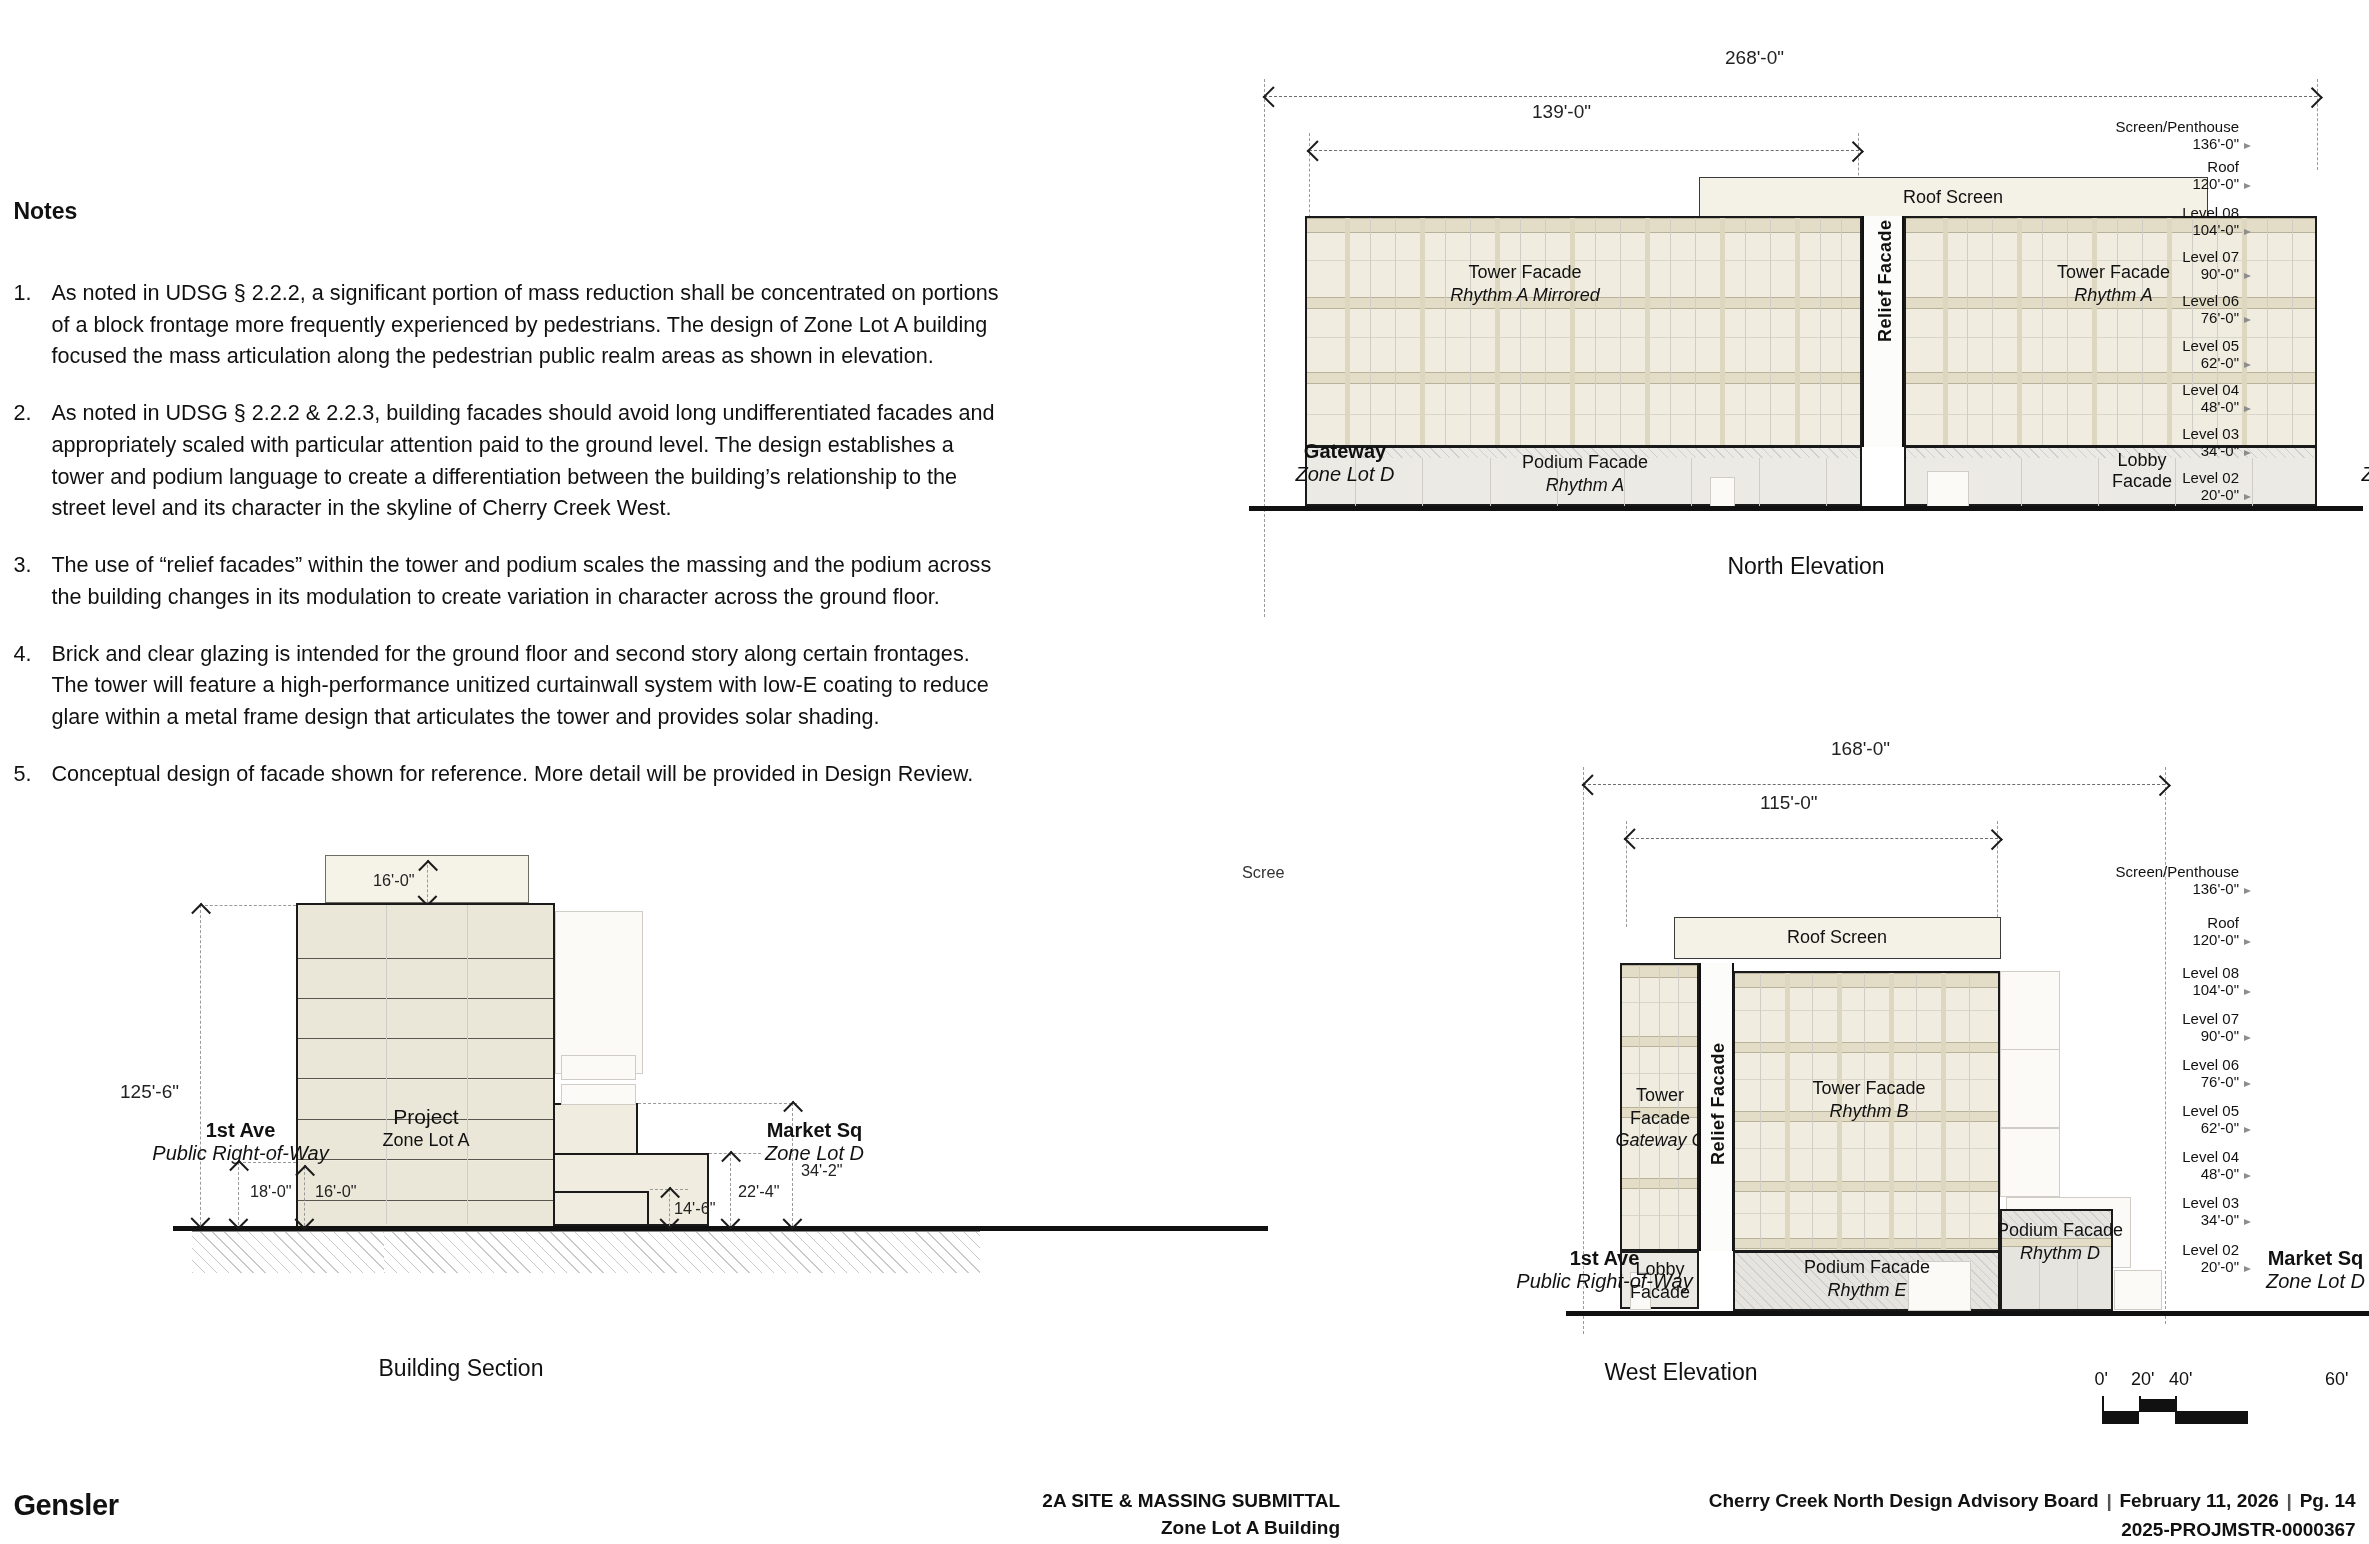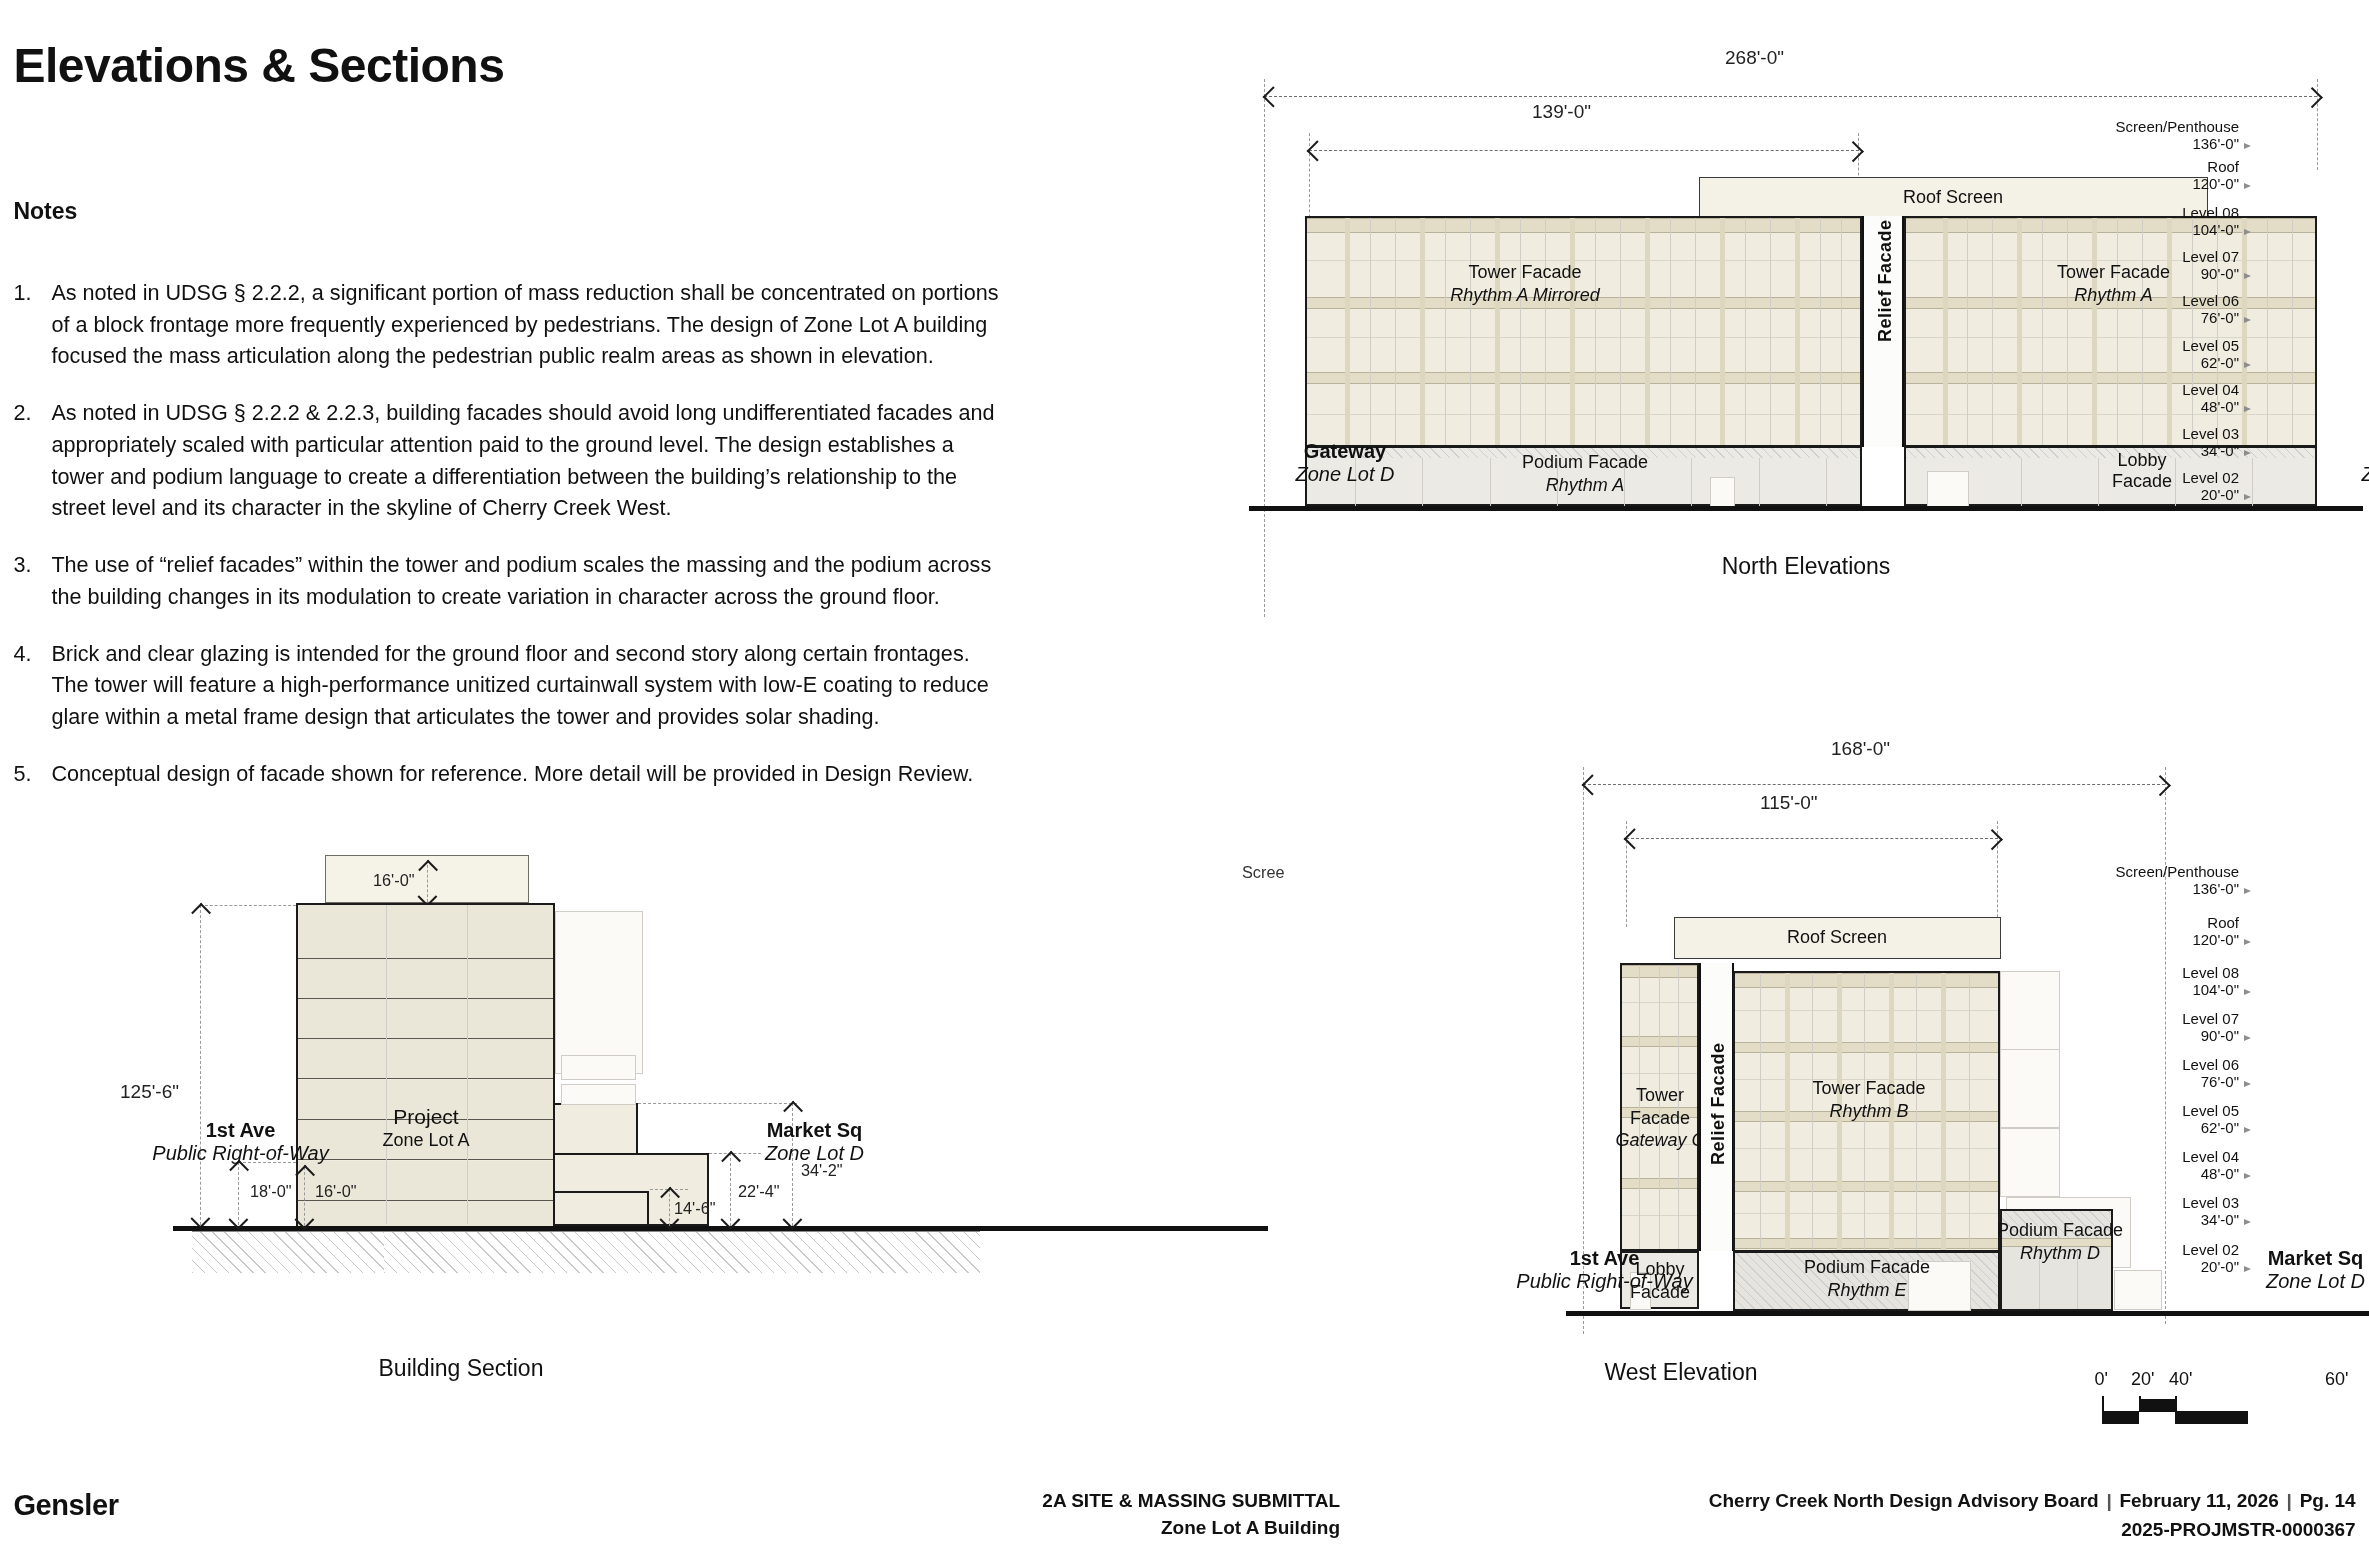--- a/index.html
+++ b/index.html
@@ -118,21 +118,20 @@
   .footer-right .l2 { font-size: 19px; margin-top: 6.7px; }
   .sep { padding: 0 7.7px; color: #555; }
 
   .clip-text { position: absolute; font-size: 16.3px; color: #333; }
 </style>
 </head>
 <body>
 
 <div class="sheet">
 
-  <div class="page-title">Elevations &amp; Sections</div>
   <div class="notes-heading">Notes</div>
 
   <div class="notes-list">
     <div class="note">
       <div class="note-num">1.</div>
       <div class="note-text">As noted in UDSG § 2.2.2, a significant portion of mass reduction shall be concentrated on portions of a block frontage more frequently experienced by pedestrians. The design of Zone Lot A building focused the mass articulation along the pedestrian public realm areas as shown in elevation.</div>
     </div>
     <div class="note">
       <div class="note-num">2.</div>
       <div class="note-text">As noted in UDSG § 2.2.2 &amp; 2.2.3, building facades should avoid long undifferentiated facades and appropriately scaled with particular attention paid to the ground level. The design establishes a tower and podium language to create a differentiation between the building’s relationship to the street level and its character in the skyline of Cherry Creek West.</div>
@@ -263,21 +262,21 @@
 
     <div class="site-name" style="left:0px; top:382px; width:192px;">
       <b>Gateway</b>
       <i>Zone Lot D</i>
     </div>
     <div class="site-name" style="left:1080px; top:382px; width:163px;">
       <b>Road H</b>
       <i>Zone Lot E</i>
     </div>
 
-    <div class="caption" style="left:365px; top:495px; width:384px;">North Elevations</div>
+    <div class="caption" style="left:365px; top:495px; width:384px;">North Elevation</div>
   </div>
 
   <div class="dwg" style="left:2200px; top:58px;">
     <div class="lvl" style="left:-115px; top:60px; width:154px;">
       <div class="ln1">Screen/Penthouse</div>
       <div class="ln2">136'-0"</div>
     </div>
     <div class="lvl" style="left:-115px; top:100px; width:154px;">
       <div class="ln1">Roof</div>
       <div class="ln2">120'-0"</div>

